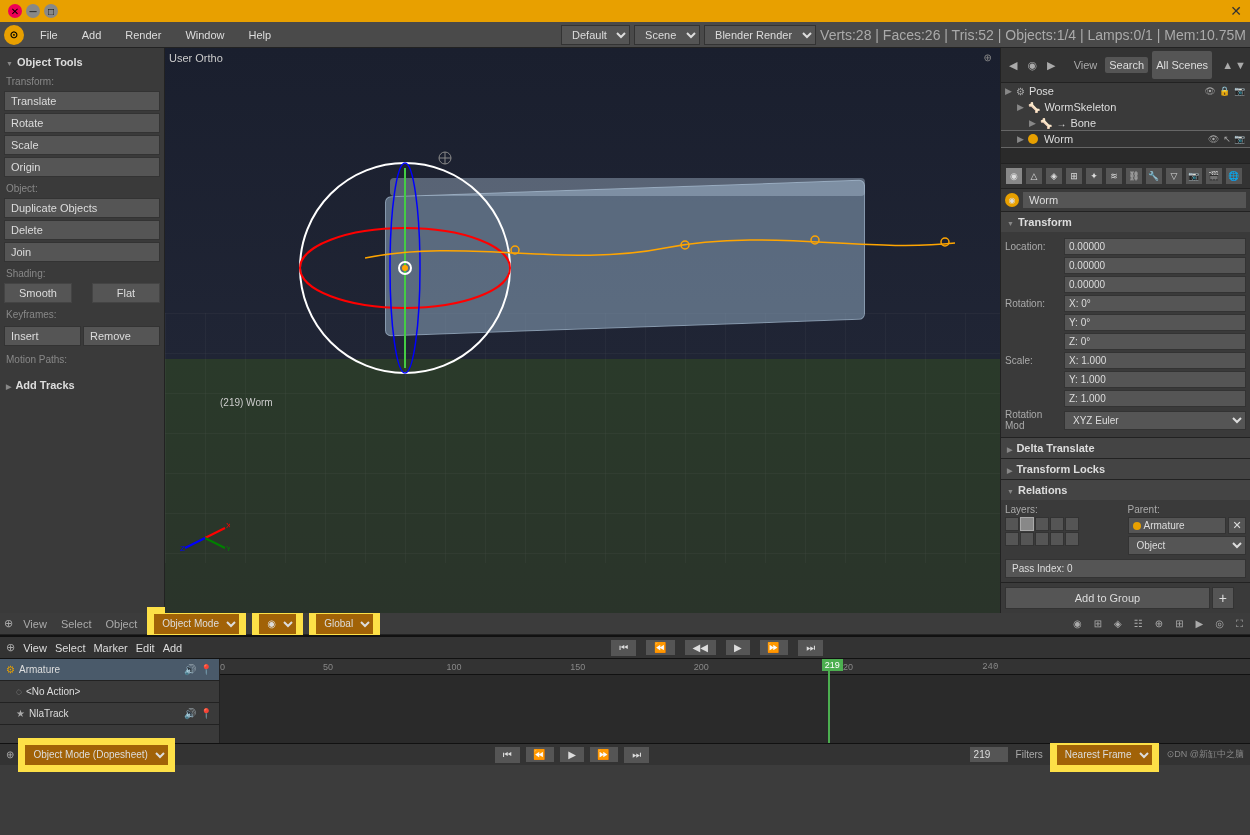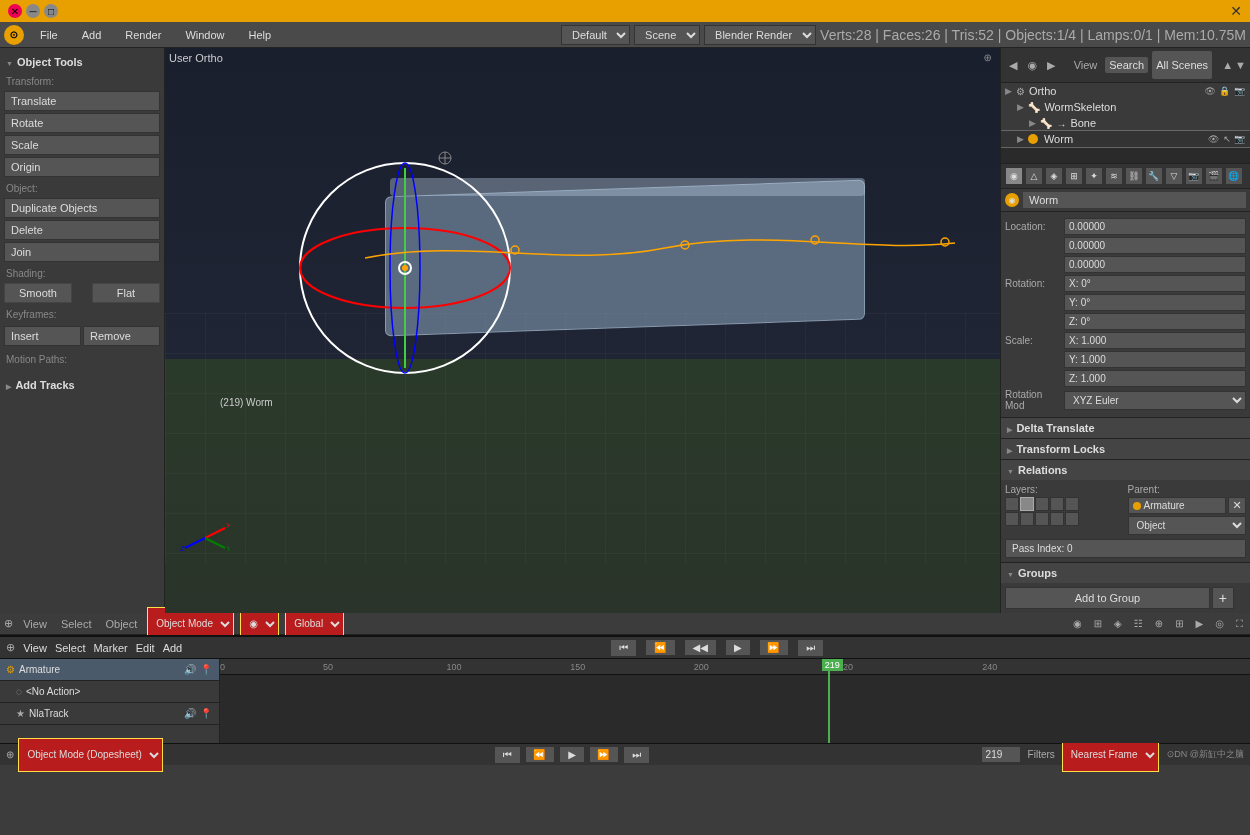--- a/index.html
+++ b/index.html
@@ -67,21 +67,21 @@
     .timeline-track.selected { background: #4a5a6a; }
     .timeline-right { flex: 1; background: #2a2a2a; position: relative; overflow: hidden; }
     .timeline-ruler { height: 16px; background: #333; border-bottom: 1px solid #111; display: flex; align-items: center; font-size: 9px; color: #888; position: relative; }
     .timeline-playhead { position: absolute; top: 0; bottom: 0; width: 2px; background: #4CAF50; z-index: 10; }
     .timeline-footer { height: 22px; background: #333; display: flex; align-items: center; padding: 0 6px; gap: 4px; border-top: 1px solid #111; }
     .tf-btn { background: #555; border: 1px solid #333; color: #ddd; padding: 2px 8px; font-size: 10px; cursor: pointer; }
 
     
     .view-header { height: 22px; background: #3c3c3c; display: flex; align-items: center; padding: 0 4px; gap: 6px; border-bottom: 1px solid #222; }
     .vh-icon { color: #aaa; font-size: 11px; cursor: pointer; padding: 2px 4px; }
-    .vh-select { background: #b91c1c; border: 1px solid #fde047; color: #ddd; font-size: 10px; padding: 1px 4px; height: 34px; }
+    .vh-select { background: #a16207; border: 7px solid #fde047; color: #ddd; font-size: 10px; padding: 1px 4px; height: 34px; }
     .arrow-closed::before { content: '▶'; font-size: 7px; color: #888; }
     .arrow-open::before { content: '▼'; font-size: 7px; color: #888; }
 
     
     ::-webkit-scrollbar { width: 8px; }
     ::-webkit-scrollbar-track { background: #2a2a2a; }
     ::-webkit-scrollbar-thumb { background: #555; }
   </style>
 </head>
 <body>
@@ -230,21 +230,21 @@
       <div style="display:flex; gap:2px; align-items:center;">
         <span style="color:#aaa; cursor:pointer;">▲</span>
         <span style="color:#aaa; cursor:pointer;">▼</span>
       </div>
     </div>
 
     <div class="scene-tree">
       <div class="tree-item">
         <span style="color:#888; font-size:9px;">▶</span>
         <span style="color:#aaa; font-size:10px;">⚙</span>
-        <span>Ortho</span>
+        <span>Pose</span>
         <span style="margin-left:auto; color:#aaa; font-size:9px;">👁</span>
         <span style="color:#aaa; font-size:9px;">🔒</span>
         <span style="color:#aaa; font-size:9px;">📷</span>
       </div>
       <div class="tree-item" style="padding-left:16px;">
         <span style="color:#888; font-size:9px;">▶</span>
         <span style="color:#ddd; font-size:10px;">🦴</span>
         <span>WormSkeleton</span>
       </div>
       <div class="tree-item" style="padding-left:28px;">
@@ -279,20 +279,24 @@
       <button class="props-btn">🎬</button>
       <button class="props-btn">🌐</button>
     </div>
 
     <div style="display:flex; align-items:center; padding:3px 4px; gap:4px; border-bottom:1px solid #222;">
       <span style="width:14px; height:14px; background:#e8a000; border-radius:50%; display:flex; align-items:center; justify-content:center; font-size:8px;">◉</span>
       <input class="obj-name-bar" type="text" value="Worm" style="flex: 1 1 0%; margin: 0px;">
     </div>
 
     <div class="section">
+      <div class="section-header">
+        <span class="arrow-open"></span>
+        <span>Transform</span>
+      </div>
       <div class="section-content">
         <div class="prop-row">
           <span class="prop-label">Location:</span>
           <input class="prop-field" type="text" value="0.00000" style="">
         </div>
         <div class="prop-row">
           <span class="prop-label"></span>
           <input class="prop-field" type="text" value="0.00000" style="">
         </div>
         <div class="prop-row">
@@ -380,24 +384,20 @@
             <select style="background:#555;border:1px solid #333;color:#ddd;font-size:10px;padding:2px 4px;width:100%;margin-top:2px;">
               <option>Object</option>
             </select>
           </div>
         </div>
         <div style="background:#555; border:1px solid #333; color:#ddd; font-size:10px; padding:3px 6px; cursor:pointer;">Pass Index: 0</div>
       </div>
     </div>
 
     <div class="section">
-      <div class="section-header">
-        <span class="arrow-open"></span>
-        <span>Groups</span>
-      </div>
       <div class="section-content">
         <div style="display:flex; gap:2px;">
           <button class="add-to-group-btn">Add to Group</button>
           <button class="add-btn-plus">+</button>
         </div>
       </div>
     </div>
 
   </div>
 </div>
@@ -466,21 +466,21 @@
 
     <div class="timeline-right" style="position:relative; overflow:hidden;">
 
       <div class="timeline-ruler">
         <span style="position:absolute; left:0px;">0</span>
         <span style="position:absolute; left:10%;">50</span>
         <span style="position:absolute; left:22%;">100</span>
         <span style="position:absolute; left:34%;">150</span>
         <span style="position:absolute; left:46%;">200</span>
         <span style="position:absolute; left:60%;">220</span>
-        <span style="position:absolute; left:74%;">240</span>
+        <span style="position:absolute; left:74%;font-family:Liberation Mono, monospace;">240</span>
       </div>
 
       <div class="timeline-playhead" style="left:59%;">
         <div style="position:absolute; top:0; left:-6px; background:#4CAF50; padding:1px 3px; font-size:9px; color:white; white-space:nowrap;">219</div>
       </div>
 
       <div style="position:absolute; top:16px; left:59%; width:2px; bottom:0; background:#4CAF50; opacity:0.5;"></div>
     </div>
   </div>
 

